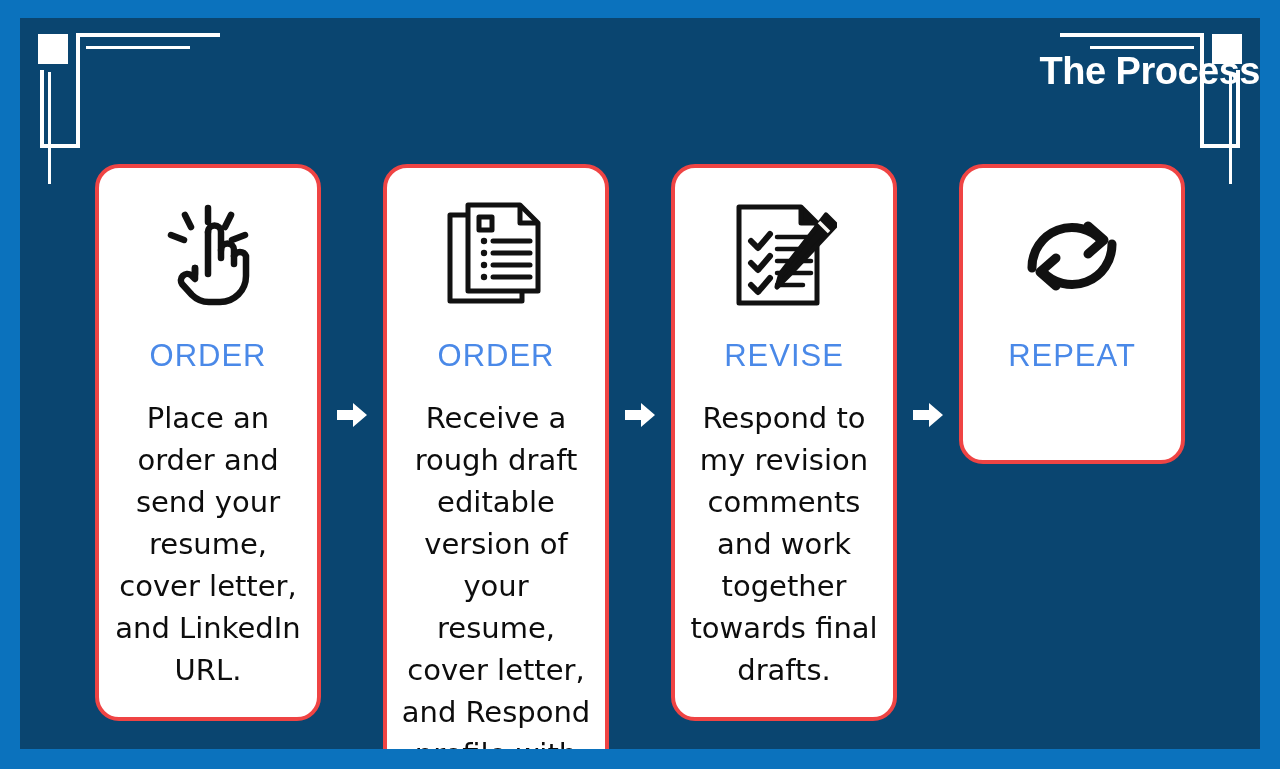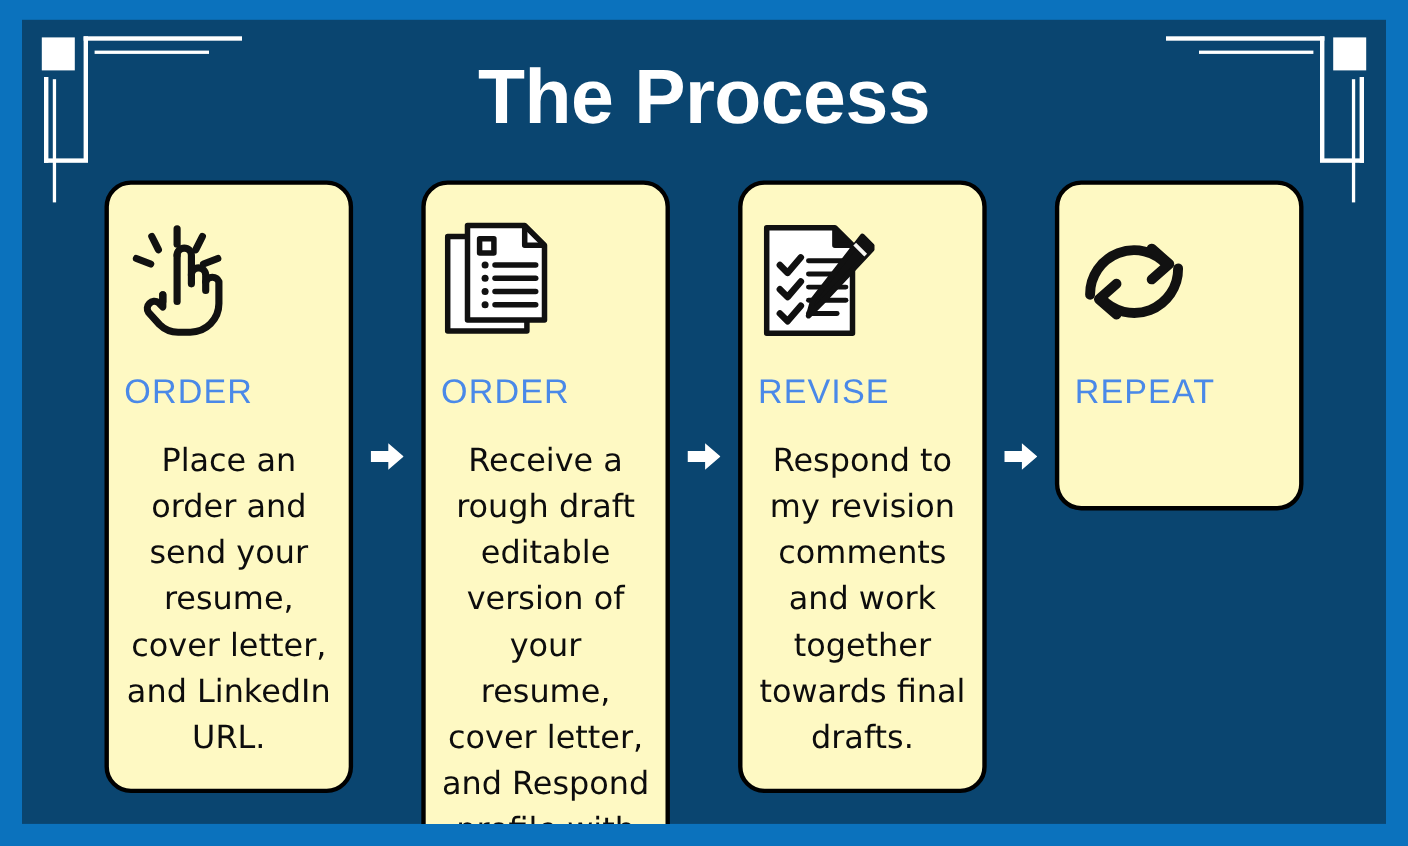--- a/index.html
+++ b/index.html
@@ -60,23 +60,23 @@
     height: 3px; background: #ffffff;
   }
   .corner .thin-v {
     position: absolute; top: 54px; left: 28px;
     width: 3px; height: 112px; background: #ffffff;
   }
 
   
   #title {
     position: absolute; top: 34px; left: 0; right: 0;
-    text-align: center;
+    text-align: right;
     color: #ffffff;
-    font-size: 70px;
+    font-size: 38px;
     font-weight: bold;
     letter-spacing: -0.5px;
     line-height: 1.05;
   }
 
   
   #watermark {
     position: absolute;
     top: 342px; left: 0; right: 0;
     text-align: center;
@@ -100,27 +100,27 @@
     height: 520px;
     display: flex;
     align-items: flex-start;
     justify-content: center;
     z-index: 4;
   }
 
   .card {
     width: 226px;
     min-height: 300px;
-    background: #fef9c3;
-    border: 4px solid #000000;
+    background: #ffffff;
+    border: 4px solid #ef4444;
     border-radius: 24px;
     padding: 24px 14px 26px 14px;
     display: flex;
     flex-direction: column;
-    align-items: flex-start;
+    align-items: center;
     flex: 0 0 auto;
   }
 
   .card-icon {
     height: 116px;
     display: flex;
     align-items: center;
     justify-content: center;
     margin-top: 6px;
   }

